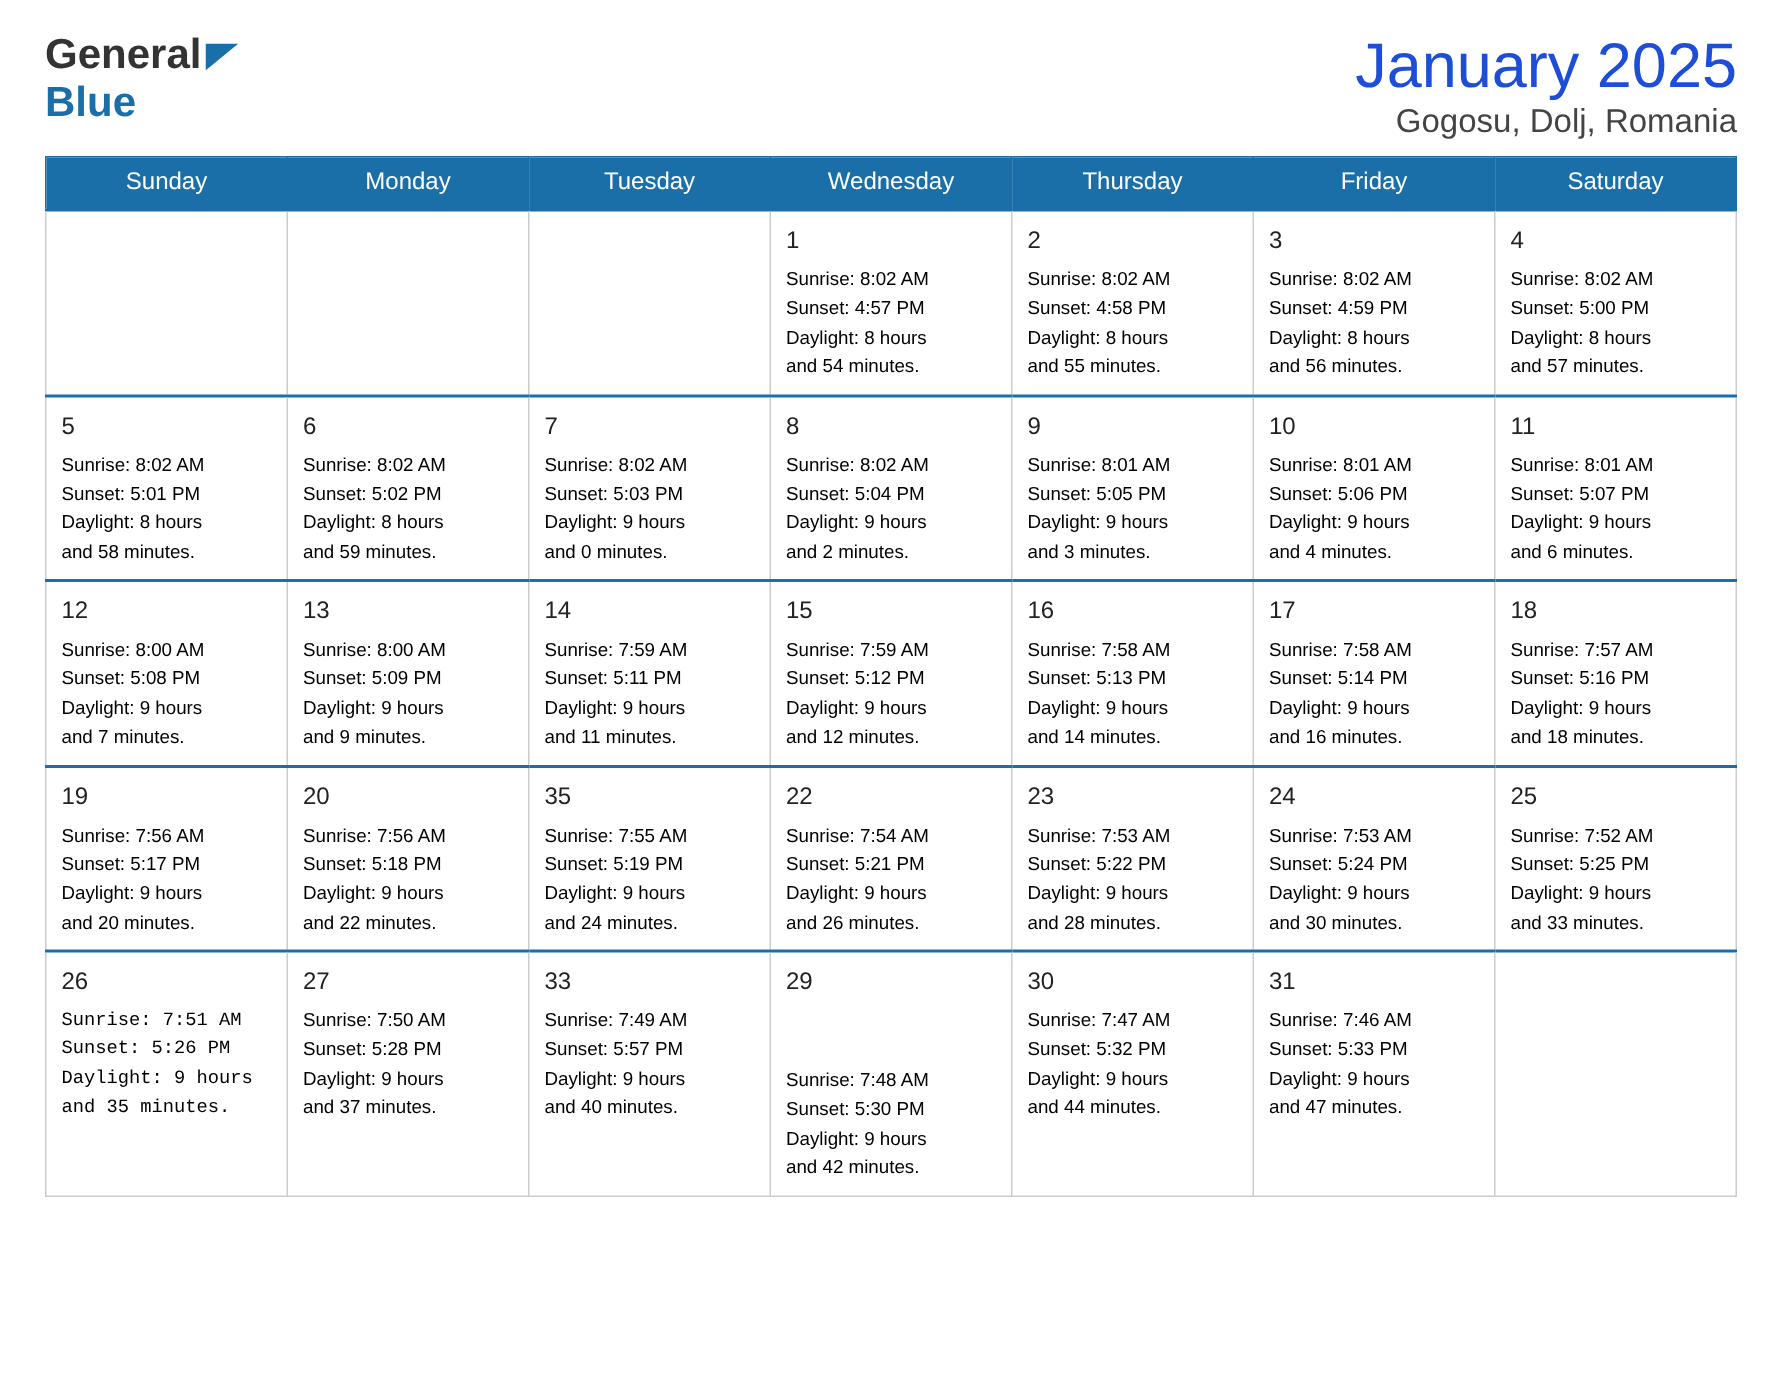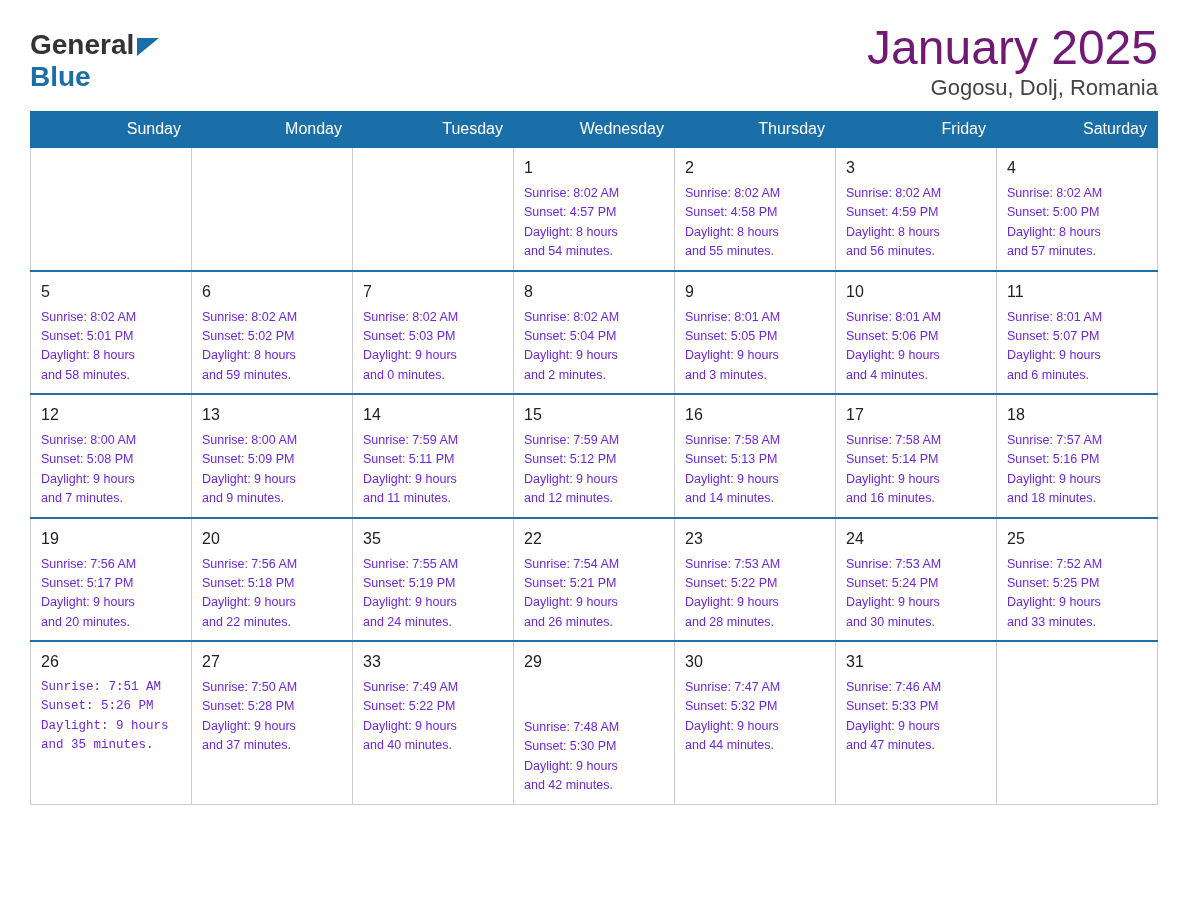--- a/index.html
+++ b/index.html
@@ -6,21 +6,21 @@
     body {
       font-family: Arial, sans-serif;
       background: #fff;
       padding: 20px 30px;
       width: 1188px;
       min-height: 918px;
     }
     .header-area {
       display: flex;
       justify-content: space-between;
-      align-items: center;
+      align-items: flex-start;
       margin-bottom: 10px;
     }
     .logo {
       display: flex;
       align-items: center;
       gap: 0;
     }
     .logo-text-general {
       font-size: 28px;
       font-weight: bold;
@@ -36,43 +36,43 @@
       flex-direction: column;
     }
     .logo-top-row {
       display: flex;
       align-items: center;
     }
     .title-area {
       text-align: right;
     }
     .title-area h1 {
-      font-size: 48px;
+      font-size: 42px;
       font-weight: normal;
-      color: #701a75;
+      color: #1d4ed8;
     }
     .title-area h2 {
       font-size: 22px;
       font-weight: normal;
       color: #444;
     }
     .calendar {
       width: 100%;
       border-collapse: collapse;
       margin-top: 5px;
     }
     .calendar thead tr {
       background-color: #1a6fa8;
     }
     .calendar thead th {
       color: #fff;
       font-size: 16px;
       font-weight: normal;
       padding: 8px 10px;
-      text-align: right;
+      text-align: center;
       border: 1px solid #1a6fa8;
     }
     .calendar tbody td {
       vertical-align: top;
       padding: 8px 10px;
       border: 1px solid #ccc;
       border-top: 2px solid #1a6fa8;
       width: 14.28%;
       min-height: 110px;
       font-size: 13px;
@@ -81,21 +81,21 @@
     }
     .day-number {
       font-size: 16px;
       font-weight: normal;
       display: block;
       margin-bottom: 4px;
       color: #222;
     }
     .day-info {
       font-size: 12.5px;
-      color: #6d28d9;
+      color: #000000;
       line-height: 1.55;
     }
     .empty-cell {
       background: #fff;
     }
   </style>
 </head>
 <body>
 
 <div class="header-area">
@@ -328,21 +328,21 @@
         <td>
           <span class="day-number">27</span>
           <div class="day-info" style="white-space: pre-line;">Sunrise: 7:50 AM
 Sunset: 5:28 PM
 Daylight: 9 hours
 and 37 minutes.</div>
         </td>
         <td>
           <span class="day-number">33</span>
           <div class="day-info" style="white-space: pre-line;">Sunrise: 7:49 AM
-Sunset: 5:22 PM
+Sunset: 5:57 PM
 Daylight: 9 hours
 and 40 minutes.</div>
         </td>
         <td>
           <span class="day-number">29</span>
           <div class="day-info" style="white-space: pre-line; margin-top: 44px;">Sunrise: 7:48 AM
 Sunset: 5:30 PM
 Daylight: 9 hours
 and 42 minutes.</div>
         </td>

